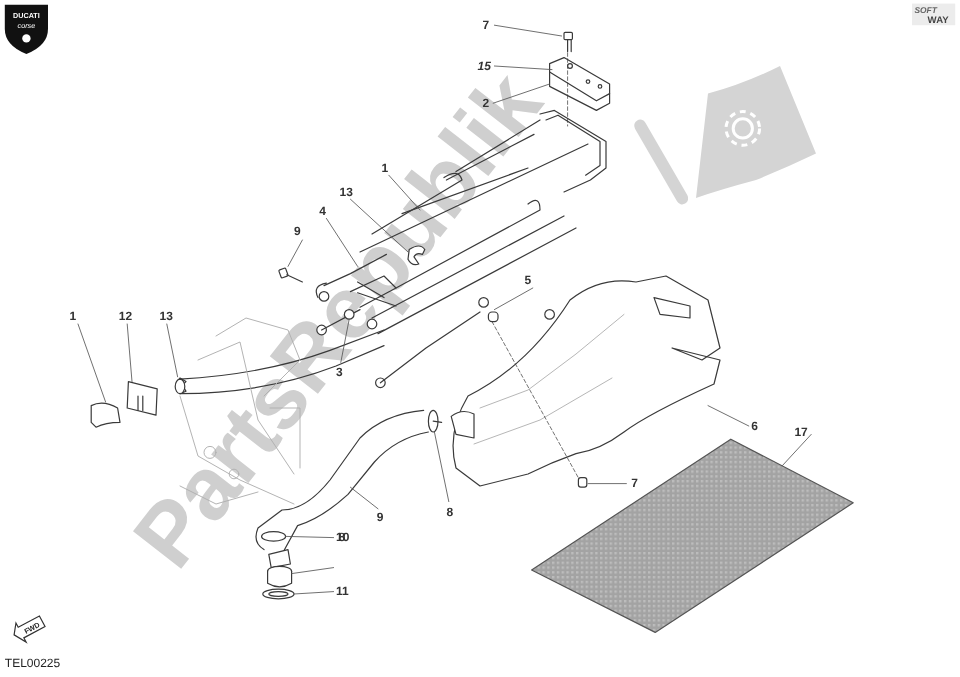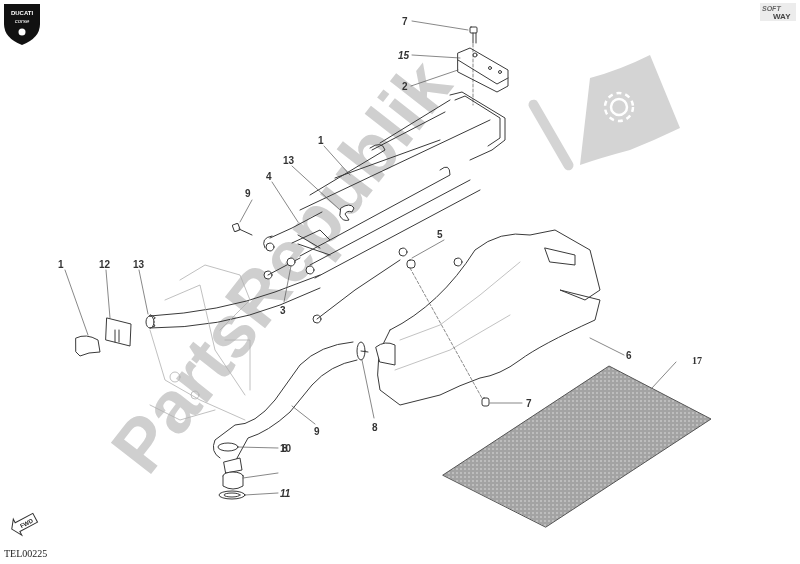--- a/index.html
+++ b/index.html
@@ -1,19 +1,19 @@
 <!DOCTYPE html>
 <html><head>
 <meta charset="utf-8">
 <style>
   html, body { margin:0; padding:0; background:#ffffff; }
   body { width:800px; height:564px; position:relative; overflow:hidden; font-family:"Liberation Sans", sans-serif; }
   #stage { position:absolute; left:0; top:0; width:800px; height:564px; }
   .callout { position:absolute; font-family:"Liberation Sans", sans-serif; font-weight:bold; font-size:10px; color:#333333; line-height:10px; white-space:nowrap; }
-  .code { position:absolute; left:4px; top:548px; font-family:Liberation Serif, serif; font-size:10px; color:#222; }
+  .code { position:absolute; left:4px; top:548px; font-family:Liberation Sans, sans-serif; font-size:10px; color:#222; }
   svg text { font-family:"Liberation Sans", sans-serif; }
 </style>
 </head>
 <body>
 
 <div id="stage">
   <svg width="800" height="564" viewBox="0 0 800 564" xmlns="http://www.w3.org/2000/svg" style="position:absolute;left:0;top:0">
     <defs>
       <pattern id="dots" width="4" height="4" patternUnits="userSpaceOnUse">
         <rect width="4" height="4" fill="#a3a3a3"></rect>
@@ -207,23 +207,23 @@
       <div class="callout" style="left: 318px; top: 136px;">1</div>
       <div class="callout" style="left: 283px; top: 156px;">13</div>
       <div class="callout" style="left: 266px; top: 172px;">4</div>
       <div class="callout" style="left: 245px; top: 189px;">9</div>
       <div class="callout" style="left: 437px; top: 230px;">5</div>
       <div class="callout" style="left: 58px; top: 260px;">1</div>
       <div class="callout" style="left: 99px; top: 260px;">12</div>
       <div class="callout" style="left: 133px; top: 260px;">13</div>
       <div class="callout" style="left: 280px; top: 306px;">3</div>
       <div class="callout" style="left: 626px; top: 351px;">6</div>
-      <div class="callout" style="left: 692px; top: 356px; font-family: Liberation Serif, serif;">17</div>
+      <div class="callout" style="left: 662px; top: 356px;">17</div>
       <div class="callout" style="left: 526px; top: 399px;">7</div>
       <div class="callout" style="left: 372px; top: 423px;">8</div>
       <div class="callout" style="left: 314px; top: 427px;">9</div>
       <div class="callout" style="left: 282px; top: 444px;">8</div>
       <div class="callout" style="left: 280px; top: 444px;">10</div>
-      <div class="callout" style="left: 280px; top: 489px; font-style: italic;">11</div>
+      <div class="callout" style="left: 280px; top: 489px;">11</div>
     </div>
 
   <div class="code">TEL00225</div>
 </div>
 
 </body></html>

